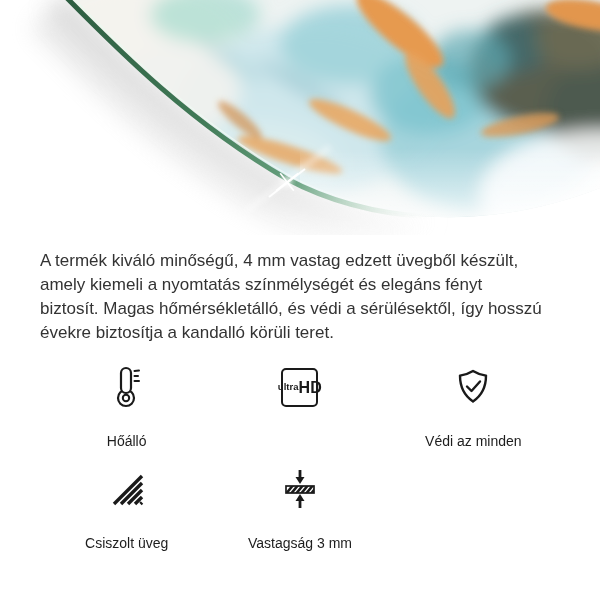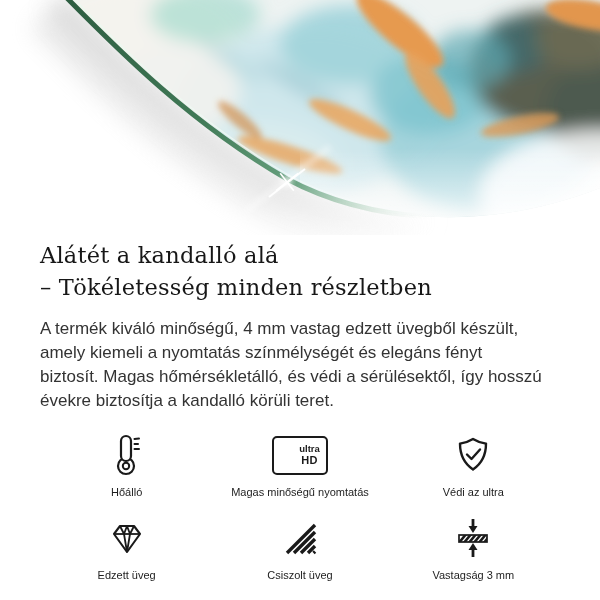--- a/index.html
+++ b/index.html
@@ -6,24 +6,24 @@
   .page{width:600px;height:600px;overflow:hidden;background:#ffffff;font-family:"Liberation Sans",sans-serif;}
   .hero{width:600px;height:235px;position:relative;background:#ffffff;}
   .hero svg{display:block;}
   .content{padding:0 40px;}
   .title{font-family:"DejaVu Serif","Liberation Serif",serif;font-weight:400;font-size:22.5px;line-height:32px;color:#171717;margin:4px 0 0 0;letter-spacing:0.2px;}
   .title span{display:block;}
   .desc{font-size:17px;line-height:24px;color:#333333;margin:14px 0 0 0;max-width:505px;}
   .features{display:grid;grid-template-columns:repeat(3,1fr);row-gap:18px;margin-top:20px;}
   .feature{display:flex;flex-direction:column;align-items:center;}
   .icon-wrap{height:44px;display:flex;align-items:center;justify-content:center;}
-  .feature-label{margin-top:9px;font-size:11px;color:#1d1d1d;text-align:center;}
-  .uhd-box{width:33px;height:35px;border:2.6px solid #1a1a1a;border-radius:5px;display:flex;flex-direction:column;align-items:center;justify-content:center;line-height:1;background:#fff;padding-left:19px;}
+  .feature-label{margin-top:24px;font-size:14px;color:#1d1d1d;text-align:center;}
+  .uhd-box{width:33px;height:35px;border:2.6px solid #1a1a1a;border-radius:5px;display:flex;flex-direction:row;align-items:center;justify-content:center;line-height:1;background:#fff;}
   .uhd-top{font-size:9.5px;font-weight:700;color:#1a1a1a;}
-  .uhd-bottom{font-size:11px;font-weight:700;color:#1a1a1a;margin-top:1px;letter-spacing:0.3px;}
+  .uhd-bottom{font-size:16px;font-weight:700;color:#1a1a1a;margin-top:1px;letter-spacing:0.3px;}
 </style>
 </head>
 <body>
 
 <div class="page">
 
   <div class="hero">
     <svg width="600" height="235" viewBox="0 0 600 235">
       <defs>
         <clipPath id="glassClip">
@@ -115,24 +115,20 @@
           <g transform="rotate(-38)">
             <line x1="-14" y1="0" x2="14" y2="0" stroke="#ffffff" stroke-width="1.6"></line>
             <line x1="0" y1="-11" x2="0" y2="11" stroke="#ffffff" stroke-width="1.6"></line>
           </g>
         </g>
       </g>
     </svg>
   </div>
 
   <div class="content">
-    <h1 class="title">
-      <span>Alátét a kandalló alá</span>
-      <span>– Tökéletesség minden részletben</span>
-    </h1>
     <p class="desc">A termék kiváló minőségű, 4 mm vastag edzett üvegből készült, amely kiemeli a nyomtatás színmélységét és elegáns fényt biztosít. Magas hőmérsékletálló, és védi a sérülésektől, így hosszú évekre biztosítja a kandalló körüli teret.</p>
 
     <div class="features">
 
       <div class="feature">
         <div class="icon-wrap">
           <svg width="28" height="44" viewBox="0 0 28 44">
             <circle cx="13" cy="33" r="8" fill="#ffffff" stroke="#1a1a1a" stroke-width="2.2"></circle>
             <rect x="8" y="3" width="10" height="25" rx="5" fill="#ffffff" stroke="#1a1a1a" stroke-width="2.2"></rect>
             <circle cx="13" cy="33" r="3.2" fill="none" stroke="#1a1a1a" stroke-width="2"></circle>
@@ -144,44 +140,32 @@
         <div class="feature-label">Hőálló</div>
       </div>
 
       <div class="feature">
         <div class="icon-wrap">
           <div class="uhd-box">
             <span class="uhd-top">ultra</span>
             <span class="uhd-bottom">HD</span>
           </div>
         </div>
-        <div class="feature-label">Magas minőségű nyomtatás</div>
       </div>
 
       <div class="feature">
         <div class="icon-wrap">
           <svg width="40" height="40" viewBox="0 0 40 40">
             <path d="M20,4 C24,6.5 28.5,8 33,8.6 C33,19 29,28.5 20,34.5 C11,28.5 7,19 7,8.6 C11.5,8 16,6.5 20,4 Z" fill="none" stroke="#1a1a1a" stroke-width="2.4" stroke-linejoin="round"></path>
             <path d="M14,19.5 L18.5,24 L27,14.5" fill="none" stroke="#1a1a1a" stroke-width="2.4" stroke-linecap="round" stroke-linejoin="round"></path>
           </svg>
         </div>
-        <div class="feature-label">Védi az ultra</div>
-      </div>
-
-      <div class="feature">
-        <div class="icon-wrap">
-          <svg width="44" height="40" viewBox="0 0 44 40">
-            <path d="M9,16 L15,8 L29,8 L35,16 L22,34 Z" fill="none" stroke="#1a1a1a" stroke-width="2.1" stroke-linejoin="round"></path>
-            <path d="M9,16 L35,16" fill="none" stroke="#1a1a1a" stroke-width="1.8"></path>
-            <path d="M15,8 L19,16 L22,8 L25,16 L29,8" fill="none" stroke="#1a1a1a" stroke-width="1.8" stroke-linejoin="round"></path>
-            <path d="M19,16 L22,34 M25,16 L22,34" fill="none" stroke="#1a1a1a" stroke-width="1.8"></path>
-          </svg>
-        </div>
-        <div class="feature-label">Edzett üveg</div>
-      </div>
+        <div class="feature-label">Védi az minden</div>
+      </div>
+
 
       <div class="feature">
         <div class="icon-wrap">
           <svg width="40" height="40" viewBox="0 0 40 40">
             <g stroke="#1a1a1a" stroke-width="3.4">
               <line x1="7" y1="35" x2="35" y2="7"></line>
               <line x1="14" y1="35" x2="35" y2="14"></line>
               <line x1="21" y1="35" x2="35" y2="21"></line>
               <line x1="28" y1="35" x2="35" y2="28"></line>
               <line x1="33.5" y1="35" x2="35" y2="33.5"></line>

